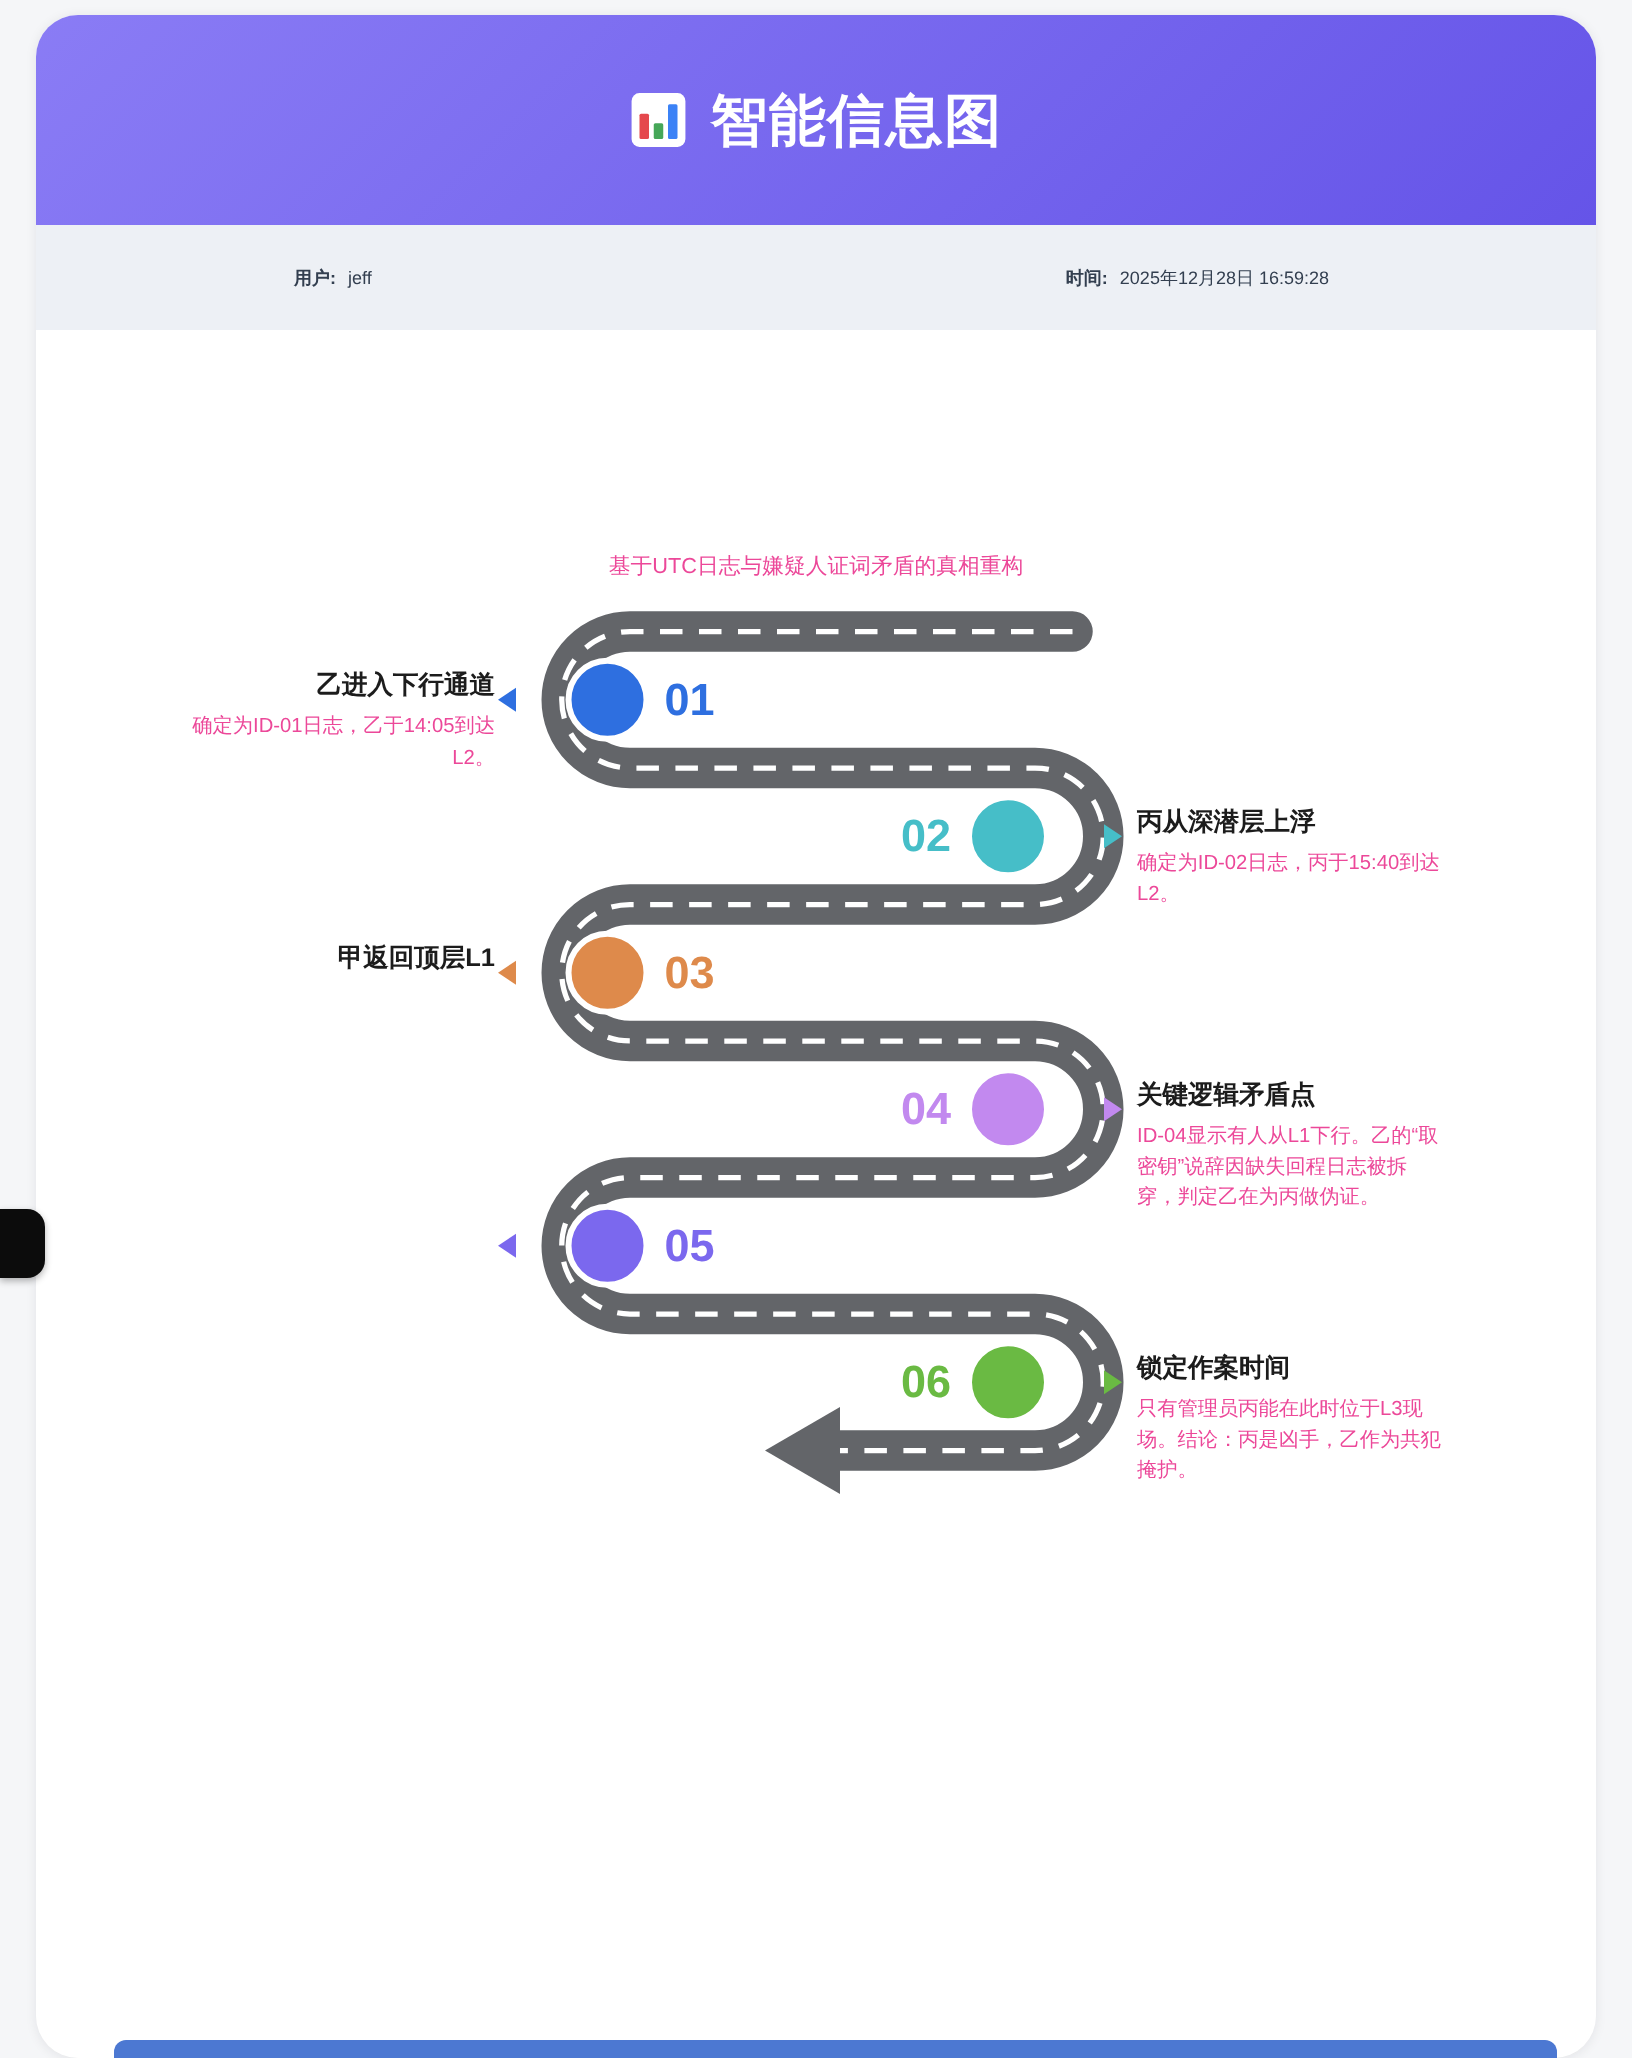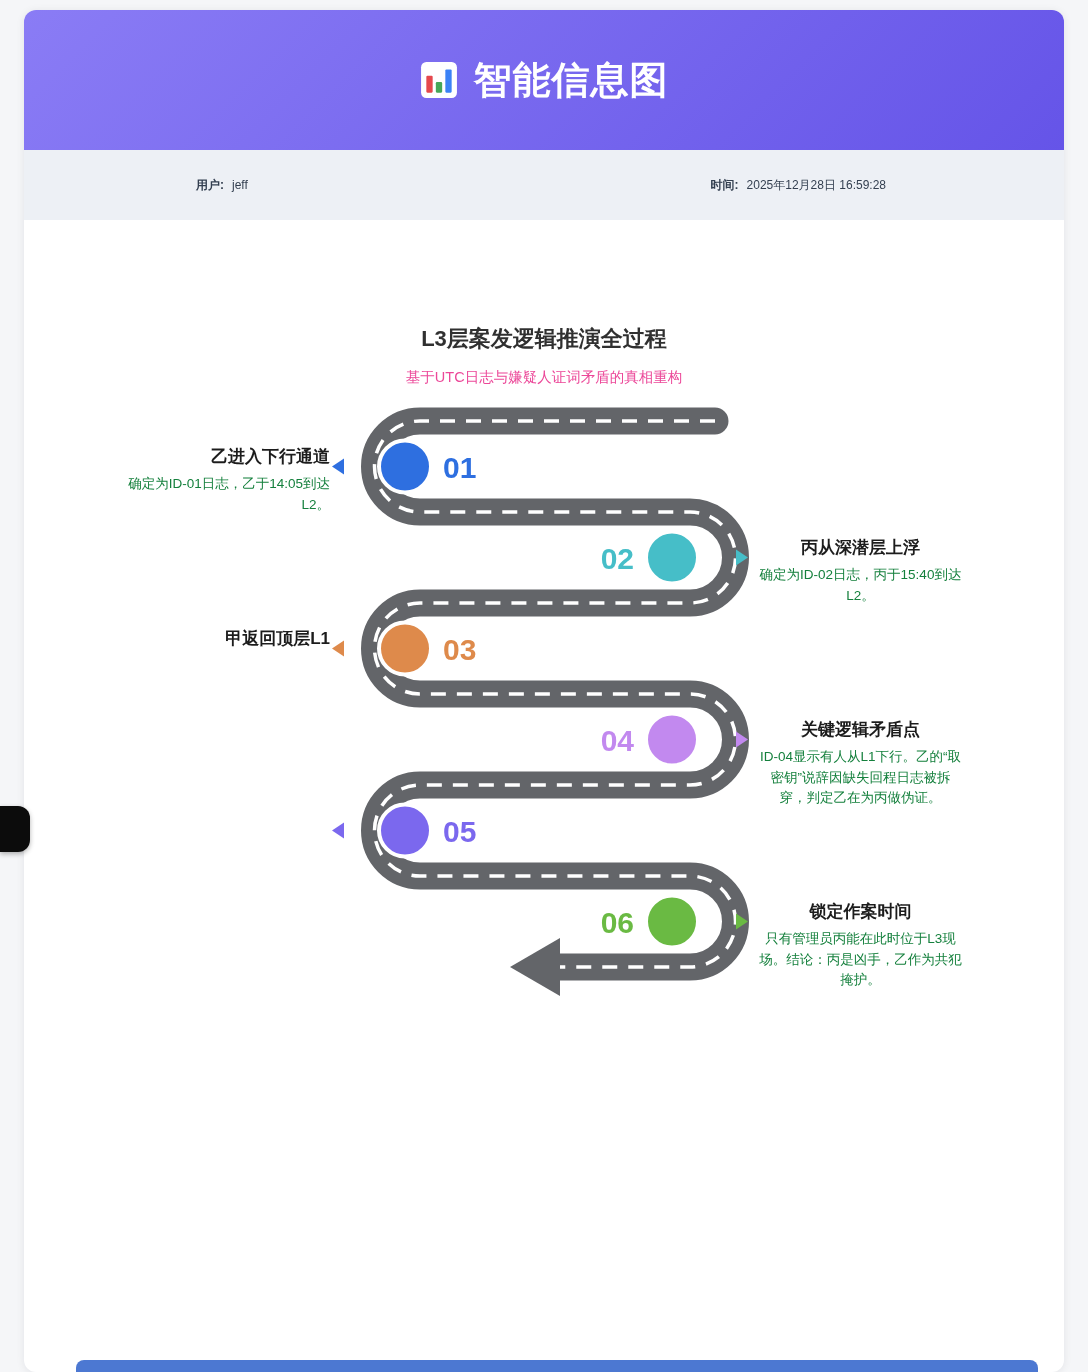--- a/index.html
+++ b/index.html
@@ -4,21 +4,21 @@
 <style>
   * { box-sizing: border-box; }
   html, body { margin: 0; padding: 0; }
   body {
     width: 1088px; height: 1372px; position: relative; overflow: hidden;
     background: #f5f6f8;
     font-family: "Liberation Sans", "DejaVu Sans", sans-serif;
   }
   .card {
     position: absolute; left: 24px; top: 10px; width: 1040px; height: 1362px;
-    background: #ffffff; border-radius: 12px; overflow: hidden;
+    background: #ffffff; border-radius: 28px; overflow: hidden;
     box-shadow: 0 1px 8px rgba(20,24,40,.08);
   }
   .app-header {
     height: 140px; display: flex; align-items: center; justify-content: center; gap: 16px;
     background: linear-gradient(135deg, #8a7cf5, #6554e8);
   }
   .app-header h1 { margin: 0; color: #fff; font-size: 38px; font-weight: 700; letter-spacing: 1px; }
   .info-bar {
     height: 70px; background: #edf0f5; display: flex; align-items: center;
     justify-content: space-between; padding: 0 178px 0 172px;
@@ -33,23 +33,23 @@
   }
   .subtitle {
     position: absolute; top: 148px; left: 0; width: 100%; text-align: center;
     font-size: 14.5px; color: #ec4899; margin: 0;
   }
   .road-svg { position: absolute; top: 0; left: 0; }
   .step-num { font-size: 30px; font-weight: 700; }
   svg text { font-family: "Liberation Sans", "DejaVu Sans", sans-serif; }
   .step-label { position: absolute; width: 205px; }
   .step-label h3 { margin: 11px 0 6px; font-size: 17px; color: #1c1c1c; font-weight: 700; }
-  .step-label p { margin: 0; font-size: 13.5px; line-height: 1.53; color: #15803d; }
+  .step-label p { margin: 0; font-size: 13.5px; line-height: 1.53; color: #ec4899; }
   .step-label.left  { text-align: right; right: 734px; }
-  .step-label.right { text-align: center; left: 734px; }
+  .step-label.right { text-align: left; left: 734px; }
   #step-label-0 { top: 214px; }
   #step-label-1 { top: 305px; }
   #step-label-2 { top: 396px; }
   #step-label-3 { top: 487px; }
   #step-label-4 { top: 578px; }
   #step-label-5 { top: 669px; }
   .edge-tab {
     position: absolute; left: 0; top: 806px; width: 30px; height: 46px;
     background: #0c0c0c; border-radius: 0 12px 12px 0; cursor: pointer;
     box-shadow: 0 2px 5px rgba(0,0,0,.3);
@@ -80,21 +80,20 @@
     <span>
       <span class="lbl">用户:</span><span class="val">jeff</span>
     </span>
     <span>
       <span class="lbl">时间:</span><span class="val">2025年12月28日 16:59:28</span>
     </span>
   </div>
 
   <div class="canvas">
 
-    <h2 class="main-title">L3层案发逻辑推演全过程</h2>
     <p class="subtitle">基于UTC日志与嫌疑人证词矛盾的真相重构</p>
 
     <svg class="road-svg" width="1040" height="800" viewBox="0 0 1040 800">
       <defs>
         <path id="roadPath" fill="none" d="M 691 201 L 396 201
              A 45.5 45.5 0 0 0 396 292 L 666 292
              A 45.5 45.5 0 0 1 666 383 L 396 383
              A 45.5 45.5 0 0 0 396 474 L 666 474
              A 45.5 45.5 0 0 1 666 565 L 396 565
              A 45.5 45.5 0 0 0 396 656 L 666 656

